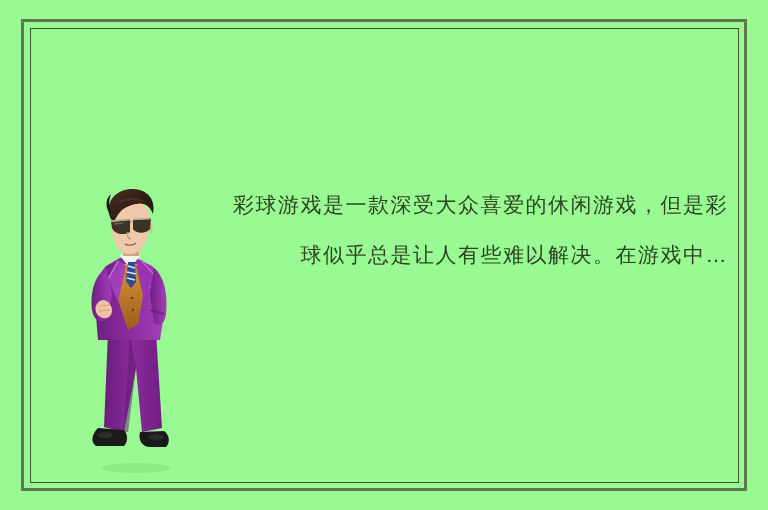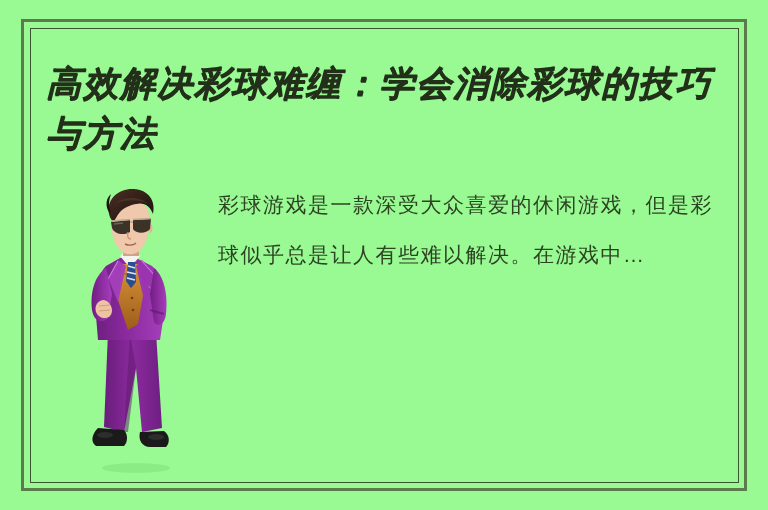--- a/index.html
+++ b/index.html
@@ -65,41 +65,41 @@
     position: absolute;
     left: 218px;
     top: 180px;
     width: 510px;
     font-family: Liberation Sans, sans-serif;
     font-size: 21px;
     line-height: 50px;
     letter-spacing: 1.5px;
     color: #2d4423;
     white-space: pre-wrap;
+    text-align: right;
   }
 
   
   #illustration {
     position: absolute;
     left: 78px;
     top: 182px;
     width: 110px;
     height: 292px;
   }
   #illustration svg { display: block; }
 </style>
 </head>
 <body>
 
 <div id="card">
 
   <div id="frame-outer"></div>
   <div id="frame-inner"></div>
 
-  <div id="title">高效解决彩球难缠：学会消除彩球的技巧与方法</div>
 
   <div id="illustration">
     <svg width="110" height="292" viewBox="0 0 110 292" xmlns="http://www.w3.org/2000/svg">
       <defs>
         <linearGradient id="suitGrad" x1="0" y1="0" x2="1" y2="0">
           <stop offset="0%" stop-color="#6d1f80"></stop>
           <stop offset="45%" stop-color="#8b2a9e"></stop>
           <stop offset="100%" stop-color="#a43fba"></stop>
         </linearGradient>
         <linearGradient id="pantGrad" x1="0" y1="0" x2="1" y2="0">

